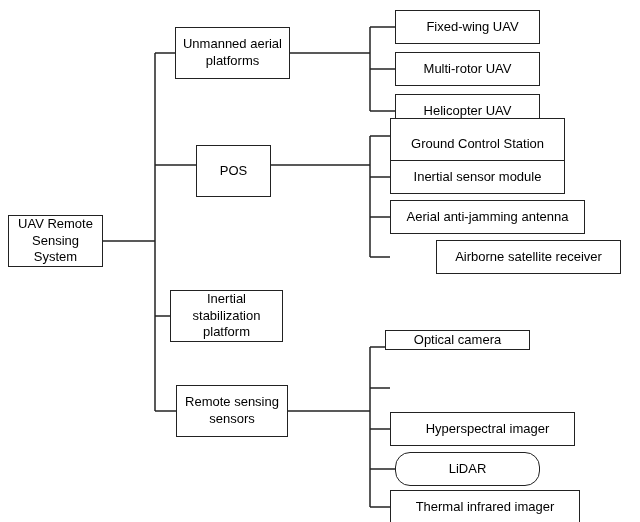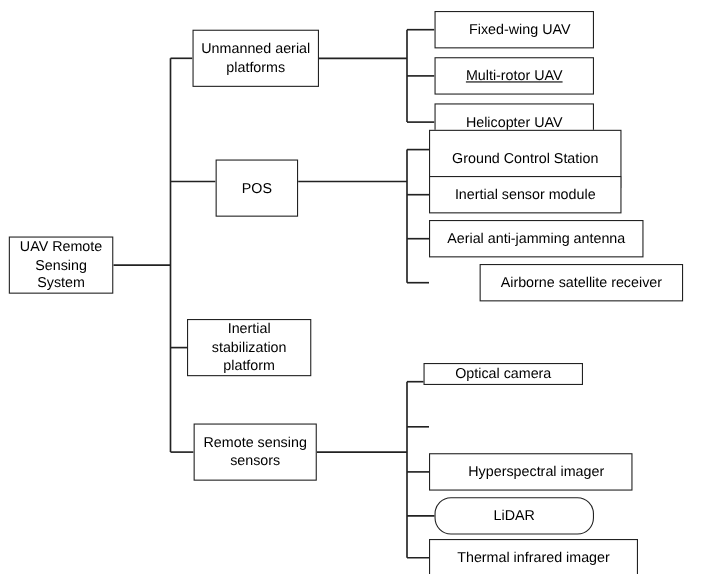--- a/index.html
+++ b/index.html
@@ -103,21 +103,21 @@
 
   <div class="node" style="left:176px; top:385px; width:112px; height:52px;">
     <span>Remote sensing
 sensors</span>
   </div>
 
   <div class="node" style="left:395px; top:10px; width:145px; height:34px;padding-left:16px;">
     <span>Fixed-wing UAV</span>
   </div>
 
-  <div class="node" style="left:395px; top:52px; width:145px; height:34px;text-decoration:underline;">
+  <div class="node" style="left:395px; top:52px; width:145px; height:34px;">
     <span>Multi-rotor UAV</span>
   </div>
 
   <div class="node" style="left:395px; top:94px; width:145px; height:34px;">
     <span>Helicopter UAV</span>
   </div>
 
   <div class="node" style="left:390px; top:118px; width:175px; height:53px;">
     <span>Ground Control Station</span>
   </div>

